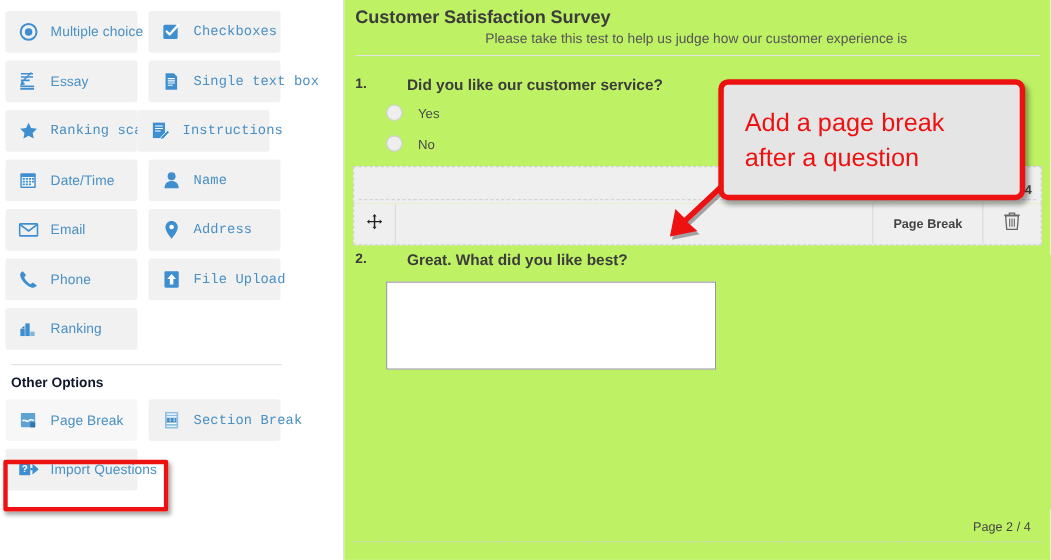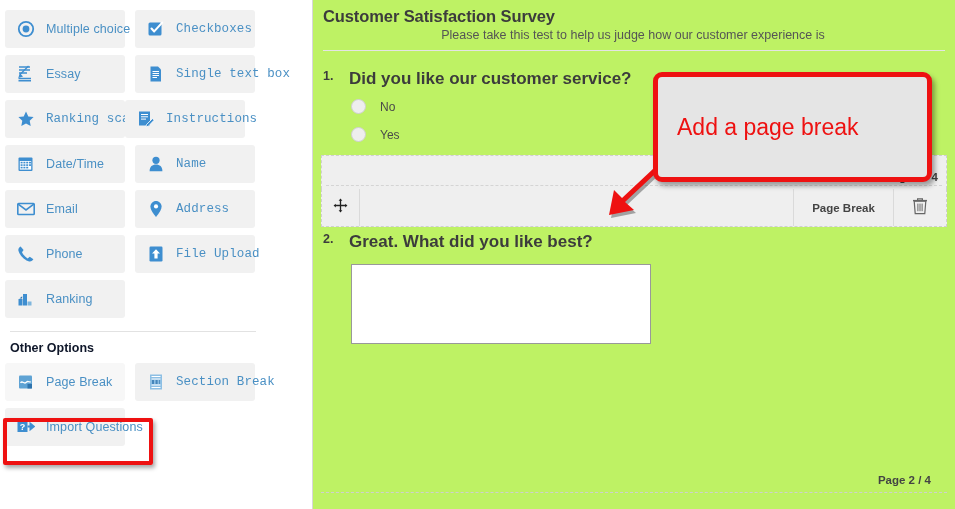--- a/index.html
+++ b/index.html
@@ -136,23 +136,24 @@
     align-items: flex-start;
   }
   .q-num {
     width: 26px;
     font-size: 12.5px;
     font-weight: bold;
     color: #3c3c3c;
     flex: 0 0 26px;
   }
   .q-text {
-    font-size: 17px;
+    font-size: 14px;
     font-weight: bold;
     color: #3c3c3c;
+    margin-left: 21px;
   }
   .options { margin: 10px 0 0 28px; }
   .opt-row {
     display: flex;
     align-items: center;
     margin-bottom: 13px;
   }
   .radio {
     width: 13px;
     height: 13px;
@@ -233,24 +234,24 @@
   .textarea-box {
     width: 300px;
     height: 80px;
     border: 1px solid #999;
     background: #fff;
     margin: 12px 0 0 28px;
     box-sizing: border-box;
   }
   .page2-label {
     position: absolute;
-    right: 24px;
+    right: 18px;
     bottom: 23px;
     font-size: 11.5px;
-    font-weight: bold;
+    font-weight: normal;
     color: #444;
   }
   .bottom-dash {
     position: absolute;
     left: 8px;
     right: 8px;
     bottom: 16px;
     border-bottom: 1px dashed #cfcfcf;
   }
 
@@ -499,25 +500,25 @@
     <div class="head-rule"></div>
 
     <div class="question-block">
       <div class="q-row">
         <div class="q-num">1.</div>
         <div class="q-text">Did you like our customer service?</div>
       </div>
       <div class="options">
         <div class="opt-row">
           <span class="radio"></span>
-          <span class="opt-label">No</span>
+          <span class="opt-label">Yes</span>
         </div>
         <div class="opt-row">
           <span class="radio"></span>
-          <span class="opt-label">Yes</span>
+          <span class="opt-label">No</span>
         </div>
       </div>
     </div>
 
     <div class="pb-wrap">
       <div class="pb-banner">
         <div class="pb-banner-inner-dash"></div>
         <span class="pb-page-label">Page 1 / 4</span>
       </div>
       <div class="pb-toolbar">
@@ -559,15 +560,16 @@
   <svg id="arrow-svg" viewBox="0 0 90 65">
     <g transform="translate(2,3)">
       <path d="M62 12 L30 42 L39 50 L14 55 L19 30 L27 38 L59 8 Z" fill="#000000" opacity="0.32"></path>
     </g>
     <path d="M62 12 L30 42 L39 50 L14 55 L19 30 L27 38 L59 8 Z" fill="#ee1111"></path>
     <path d="M58 10 L64 10 L64 16" fill="#ee1111"></path>
   </svg>
 
   <div id="callout">
     <div class="callout-line">Add a page break</div>
+    <div class="callout-line">after a question</div>
   </div>
 
 </div>
 
 </body></html>

